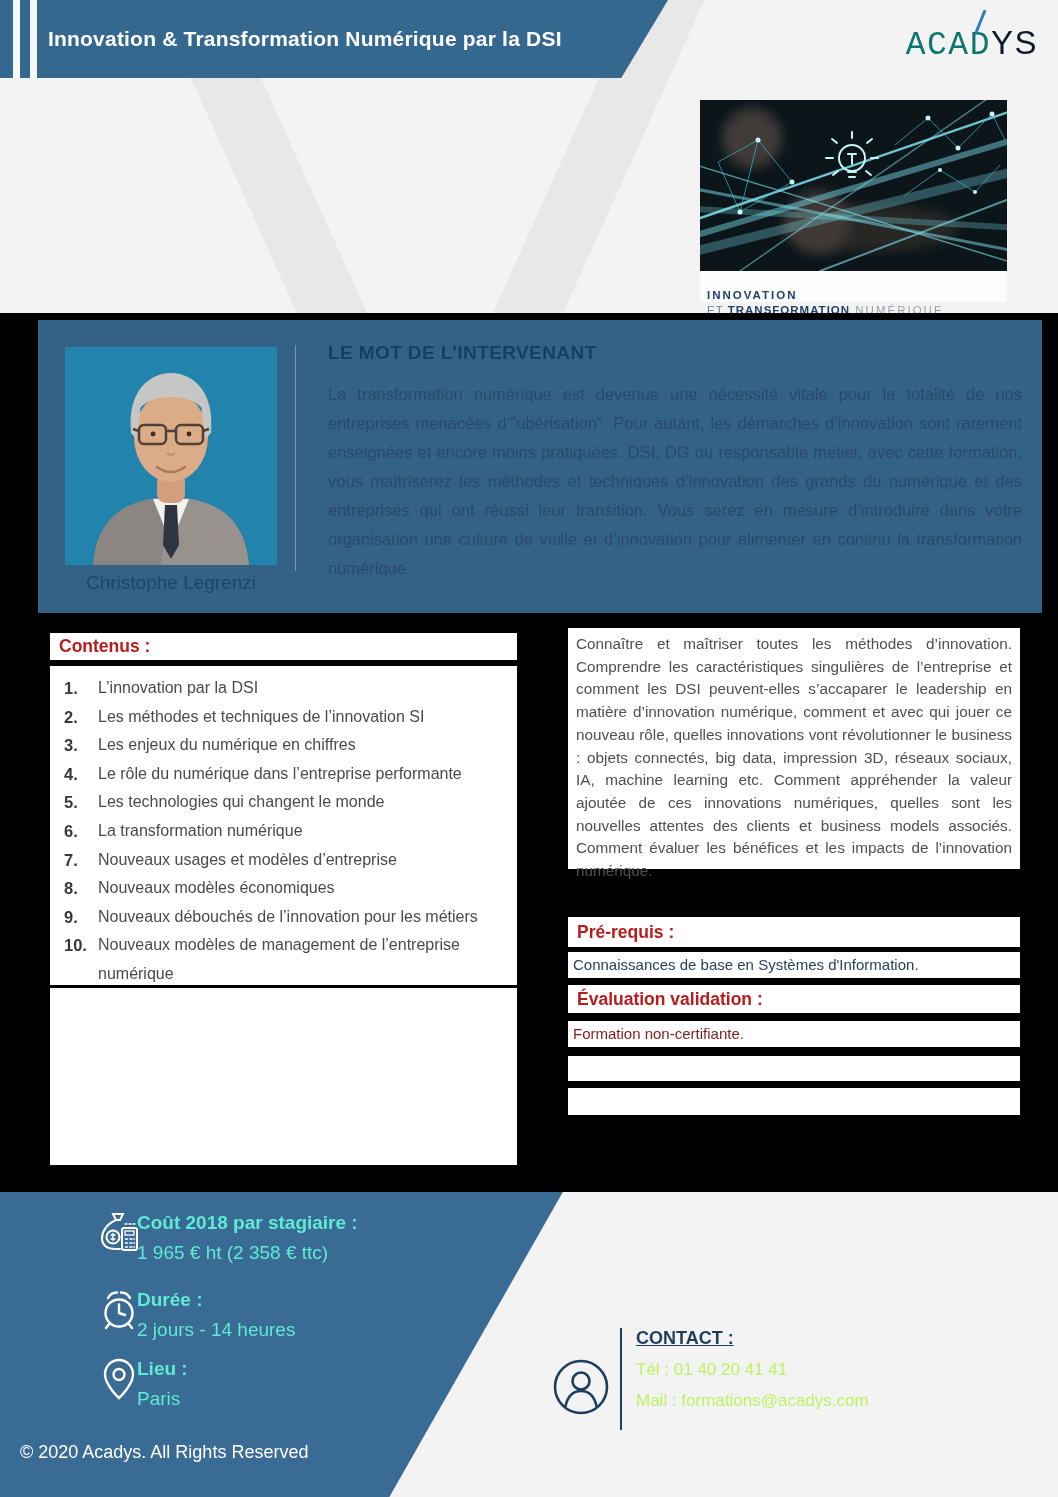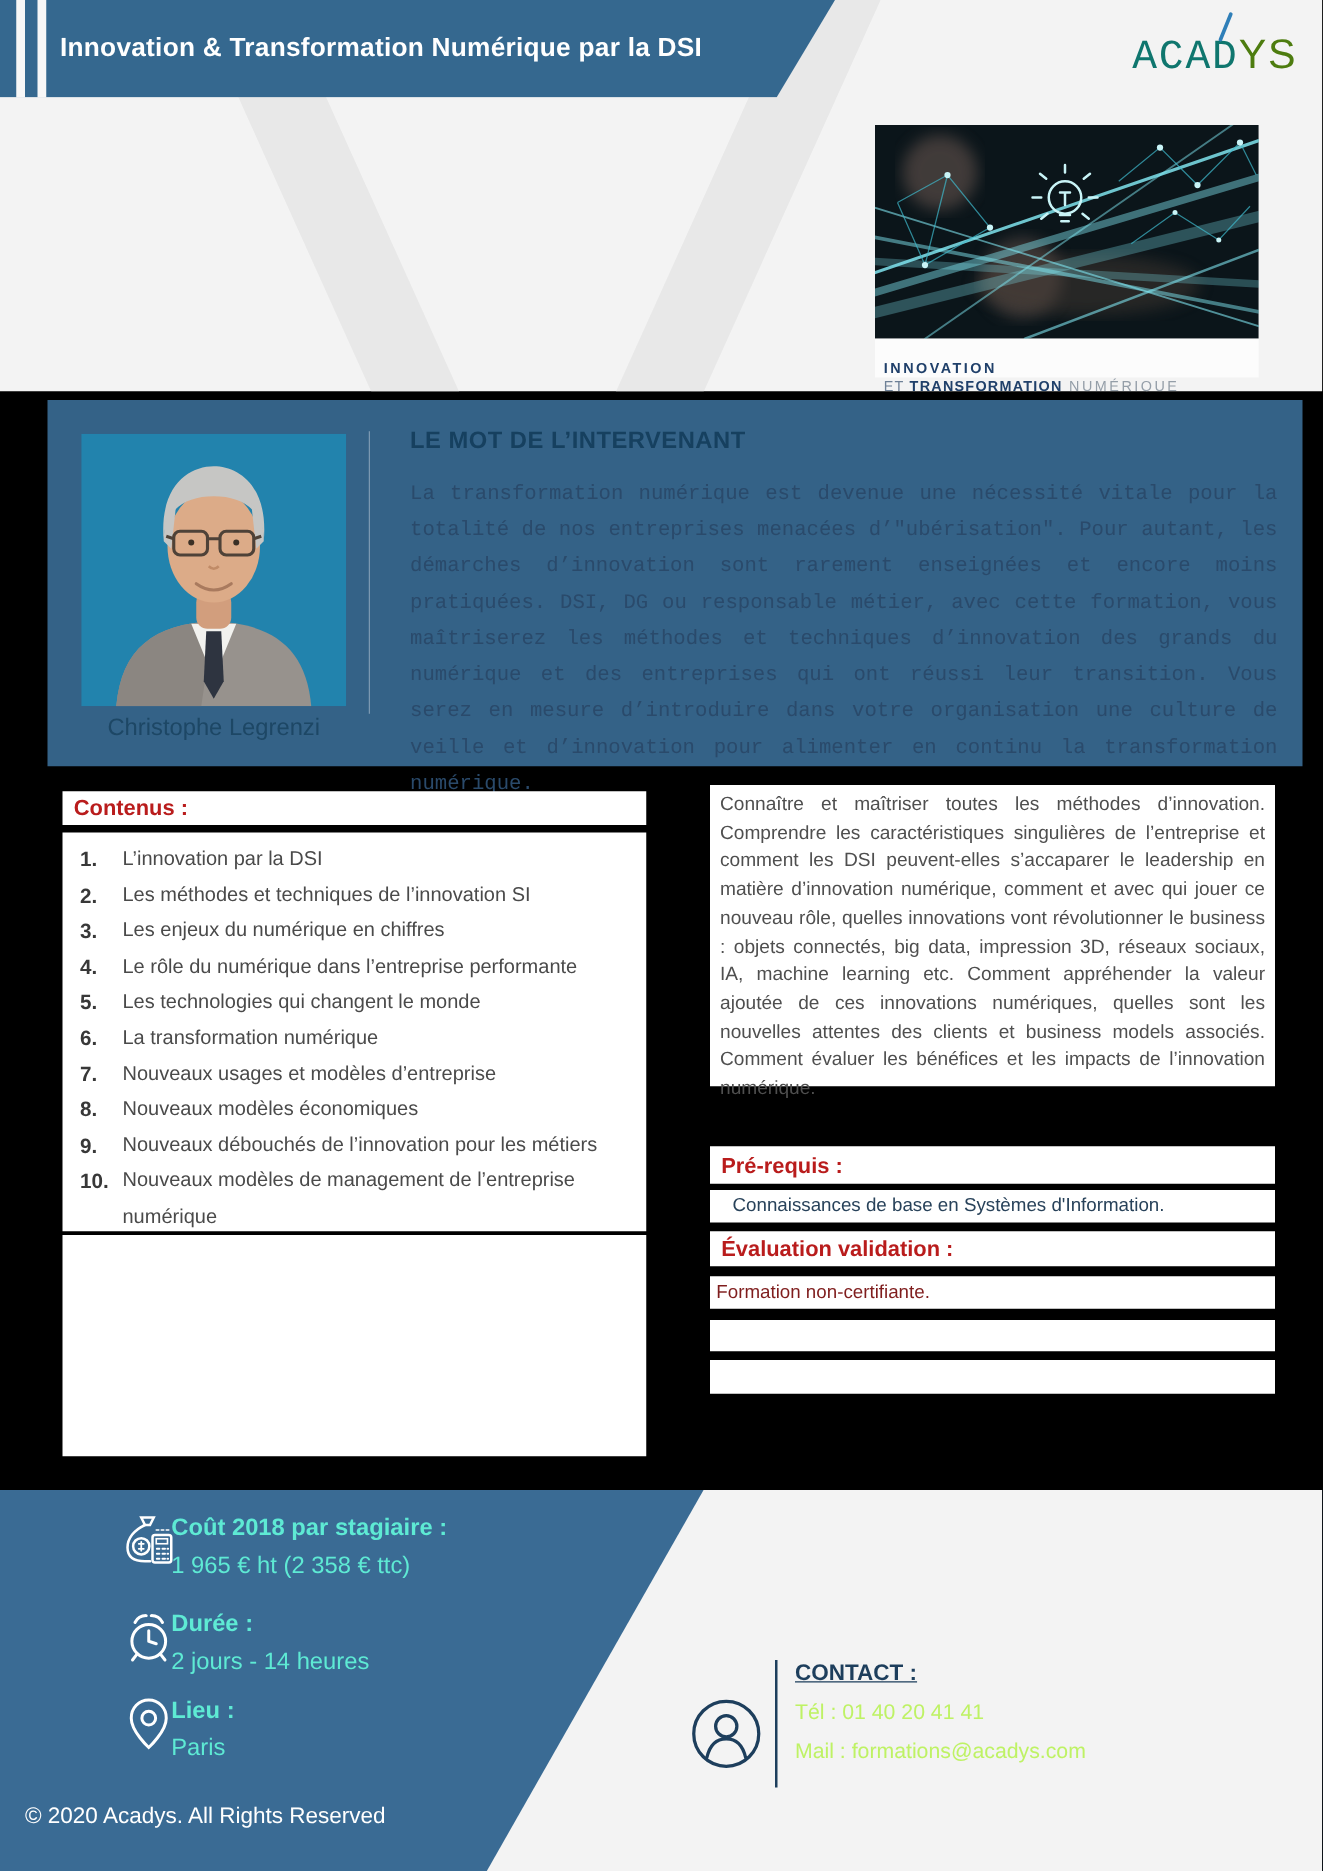--- a/index.html
+++ b/index.html
@@ -9,58 +9,58 @@
   
   .top{position:absolute;left:0;top:0;width:1058px;height:313px;background:#f3f3f3;overflow:hidden;}
   .watermark{position:absolute;left:60px;top:-30px;opacity:.9;}
   .banner{position:absolute;left:0;top:0;width:668px;height:78px;background:#35688f;
           clip-path:polygon(0 0,100% 0,93% 100%,0 100%);}
   .banner-bar{position:absolute;top:0;width:7px;height:78px;background:#f7f7f7;z-index:3;}
   .banner-title{position:absolute;left:48px;top:0;height:78px;display:flex;align-items:center;
           color:#fff;font-size:21px;font-weight:bold;letter-spacing:.2px;z-index:2;white-space:nowrap;}
   .logo{position:absolute;right:20px;top:24px;font-size:33px;letter-spacing:1.5px;font-weight:500;z-index:2;}
   .logo .acad{color:#0f766e;font-family:Liberation Mono, monospace;}
-  .logo .ys{color:#4d7c0f;}
+  .logo .ys{color:#0f172a;}
   .logo-slash{position:absolute;right:56px;top:-15px;width:3px;height:25px;background:#2f7fb8;
           transform:rotate(22deg);border-radius:2px;}
   .intro{position:absolute;left:40px;top:100px;width:618px;font-size:23.5px;line-height:34px;color:#2e4a63;}
   .hero{position:absolute;left:700px;top:100px;width:307px;height:171px;}
   .hero-caption{position:absolute;left:700px;top:271px;width:307px;height:31px;background:#fcfcfc;
           box-sizing:border-box;padding:16px 0 0 7px;line-height:14px;}
   .cap1{font-size:11.5px;font-weight:bold;color:#20406a;letter-spacing:2px;}
   .cap2-et{font-size:11.5px;color:#6e8096;letter-spacing:1px;}
   .cap2-b{font-size:11.5px;font-weight:bold;color:#20406a;letter-spacing:1px;}
   .cap2-g{font-size:11.5px;color:#949ea8;letter-spacing:2px;}
 
   
   .panel{position:absolute;left:38px;top:320px;width:1004px;height:293px;background:#346287;}
   .photo{position:absolute;left:27px;top:27px;width:212px;height:218px;}
   .photo-caption{position:absolute;left:27px;top:252px;width:212px;text-align:center;
           color:#1d4765;font-size:19px;}
   .pdivider{position:absolute;left:257px;top:25px;width:1px;height:226px;background:rgba(255,255,255,.35);}
   .mot-title{position:absolute;left:290px;top:22px;font-size:19px;font-weight:bold;color:#16405f;letter-spacing:.4px;}
   .mot-text{position:absolute;left:290px;top:60px;width:694px;font-size:16.5px;line-height:29px;
-          text-align:justify;color:#2a4a6b;font-family:Liberation Mono, monospace;}
+          text-align:justify;color:#2a4a6b;}
 
   
   .box{position:absolute;background:#fff;box-sizing:border-box;}
   .hbox{font-weight:bold;font-size:17.5px;color:#b91c1c;padding-left:9px;}
   #contenus-heading{left:50px;top:633px;width:467px;height:27px;line-height:27px;}
   #contenus-list{left:50px;top:666px;width:467px;height:319px;}
   #contenus-list ol{margin:0;padding:8px 6px 0 14px;list-style:none;}
   .citem{display:flex;line-height:28.6px;}
   .citem .num{width:34px;flex:none;font-weight:bold;color:#383838;font-size:16.5px;}
   .citem .txt{color:#4a4a4a;font-size:16px;}
   #contenus-empty{left:50px;top:988px;width:467px;height:177px;}
   #objectifs-heading{left:568px;top:633px;width:452px;height:27px;line-height:27px;}
   #objectifs-text{left:568px;top:628px;width:452px;height:241px;padding:5px 8px;
           font-size:15.3px;line-height:22.7px;text-align:justify;color:#4f4f4f;}
   #prerequis-heading{left:568px;top:917px;width:452px;height:30px;line-height:30px;}
   #prerequis-text{left:568px;top:952px;width:452px;height:26px;line-height:26px;
-          padding-left:18px;font-size:15px;color:#28425a;}
+          padding-left:5px;font-size:15px;color:#28425a;}
   #eval-heading{left:568px;top:985px;width:452px;height:28px;line-height:28px;}
   #eval-text{left:568px;top:1021px;width:452px;height:26px;line-height:26px;
           padding-left:5px;font-size:15px;color:#7f1d1d;}
   #empty-box-1{left:568px;top:1056px;width:452px;height:25px;}
   #empty-box-2{left:568px;top:1088px;width:452px;height:27px;}
 
   
   .bottom{position:absolute;left:0;top:1192px;width:1058px;height:305px;background:#3a6b94;}
   .bottom-gray{position:absolute;inset:0;background:#f3f3f3;
           clip-path:polygon(53.2% 0,100% 0,100% 100%,36.8% 100%);}

